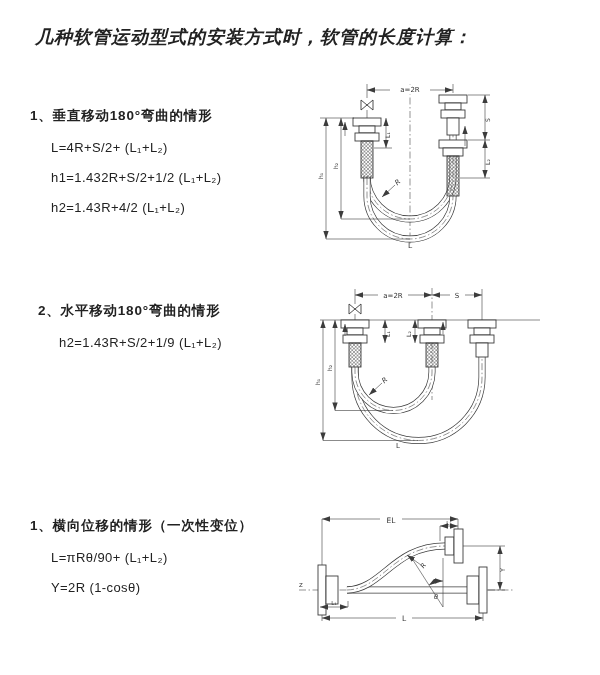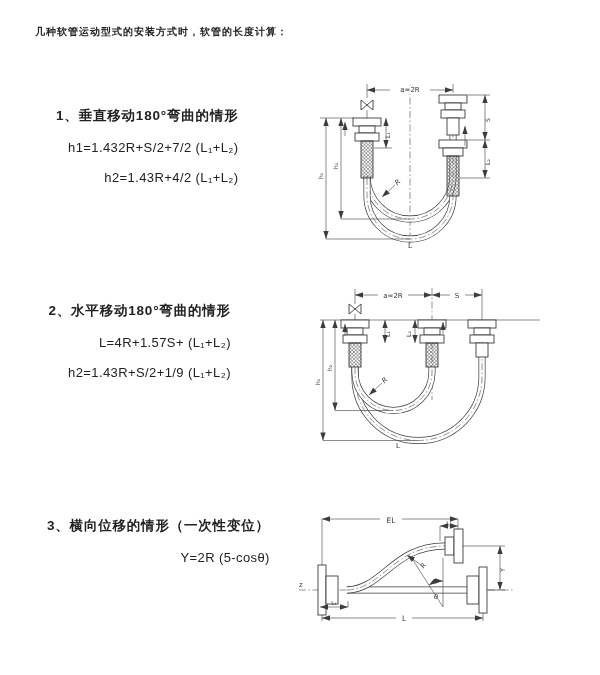--- a/index.html
+++ b/index.html
@@ -2,29 +2,29 @@
 <html><head>
 <meta charset="utf-8">
 <style>
   html,body{margin:0;padding:0;}
   body{
     width:600px;height:675px;background:#ffffff;position:relative;overflow:hidden;
     font-family:"Liberation Sans","DejaVu Sans",sans-serif;color:#2b2b2b;
   }
   .page{position:absolute;inset:0;background:#fff;}
   .title{
-    position:absolute;left:35px;top:25px;font-size:10px;font-weight:600;
-    letter-spacing:1px;color:#222;
+    position:absolute;left:35px;top:25px;font-size:18px;font-weight:600;
+    letter-spacing:1px;color:#222;font-style:italic;
   }
-  .section{position:absolute;left:47px;text-align:right;}
+  .section{position:absolute;left:30px;}
   .sec-heading{font-size:13.5px;font-weight:600;letter-spacing:0.8px;color:#222;}
   .formulas{margin-top:8px;margin-left:21px;}
   .formula{font-size:13px;line-height:30px;letter-spacing:0.4px;color:#222;white-space:nowrap;}
   #sec1{top:107px;}
-  #sec2{top:302px;}
+  #sec2{top:302px;margin-left:8px;}
   #sec3{top:517px;}
   svg{position:absolute;overflow:visible;}
   #d1{left:312px;top:78px;}
   #d2{left:312px;top:282px;}
   #d3{left:295px;top:505px;}
   svg text{font-family:"DejaVu Sans","Liberation Sans",sans-serif;fill:#333;}
   .dimtxt{font-size:7px;}
   .dimtxt-sm{font-size:6px;}
   .thin{stroke:#3c3c3c;stroke-width:0.6;fill:none;}
   .outline{stroke:#3c3c3c;stroke-width:0.9;fill:#ffffff;}
@@ -35,37 +35,38 @@
 </head>
 <body>
 
 <div class="page">
 
   <div class="title">几种软管运动型式的安装方式时，软管的长度计算：</div>
 
   <div class="section" id="sec1">
     <div class="sec-heading">1、垂直移动180°弯曲的情形</div>
     <div class="formulas">
-      <div class="formula">h1=1.432R+S/2+7/2 (L₁+L₂)</div>
+      <div class="formula">L=4R+S/2+ (L₁+L₂)</div>
+      <div class="formula">h1=1.432R+S/2+1/2 (L₁+L₂)</div>
       <div class="formula">h2=1.43R+4/2 (L₁+L₂)</div>
     </div>
   </div>
 
   <div class="section" id="sec2">
     <div class="sec-heading">2、水平移动180°弯曲的情形</div>
     <div class="formulas">
-      <div class="formula">L=4R+1.57S+ (L₁+L₂)</div>
       <div class="formula">h2=1.43R+S/2+1/9 (L₁+L₂)</div>
     </div>
   </div>
 
   <div class="section" id="sec3">
-    <div class="sec-heading">3、横向位移的情形（一次性变位）</div>
+    <div class="sec-heading">1、横向位移的情形（一次性变位）</div>
     <div class="formulas">
-      <div class="formula">Y=2R (5-cosθ)</div>
+      <div class="formula">L=πRθ/90+ (L₁+L₂)</div>
+      <div class="formula">Y=2R (1-cosθ)</div>
     </div>
   </div>
 
   <svg id="d1" width="232" height="172" viewBox="0 0 232 172">
     <defs>
       <marker id="ar1" viewBox="0 0 10 6" markerWidth="9" markerHeight="6" refX="9" refY="3" orient="auto-start-reverse" markerUnits="userSpaceOnUse">
         <path d="M0,0 L9,3 L0,6 Z" fill="#3c3c3c"></path>
       </marker>
       <pattern id="hx1" width="3.5" height="3.5" patternUnits="userSpaceOnUse">
         <path d="M0,3.5 L3.5,0 M0,0 L3.5,3.5" stroke="#555" stroke-width="0.55"></path>

